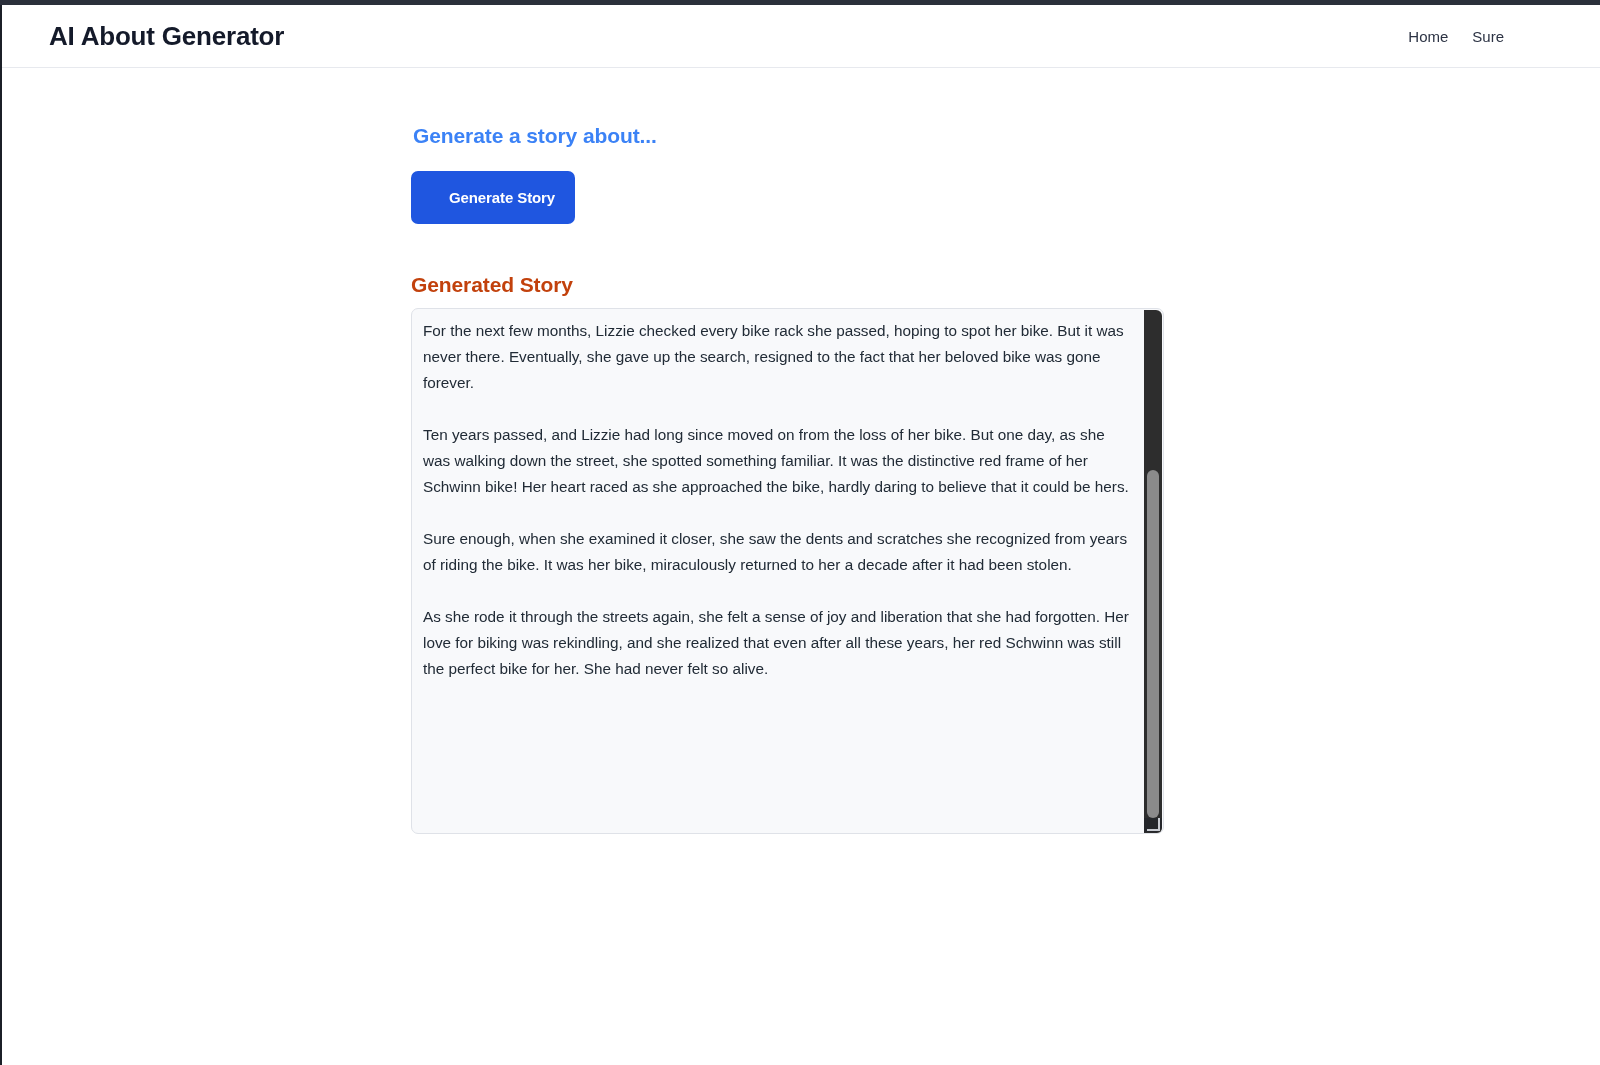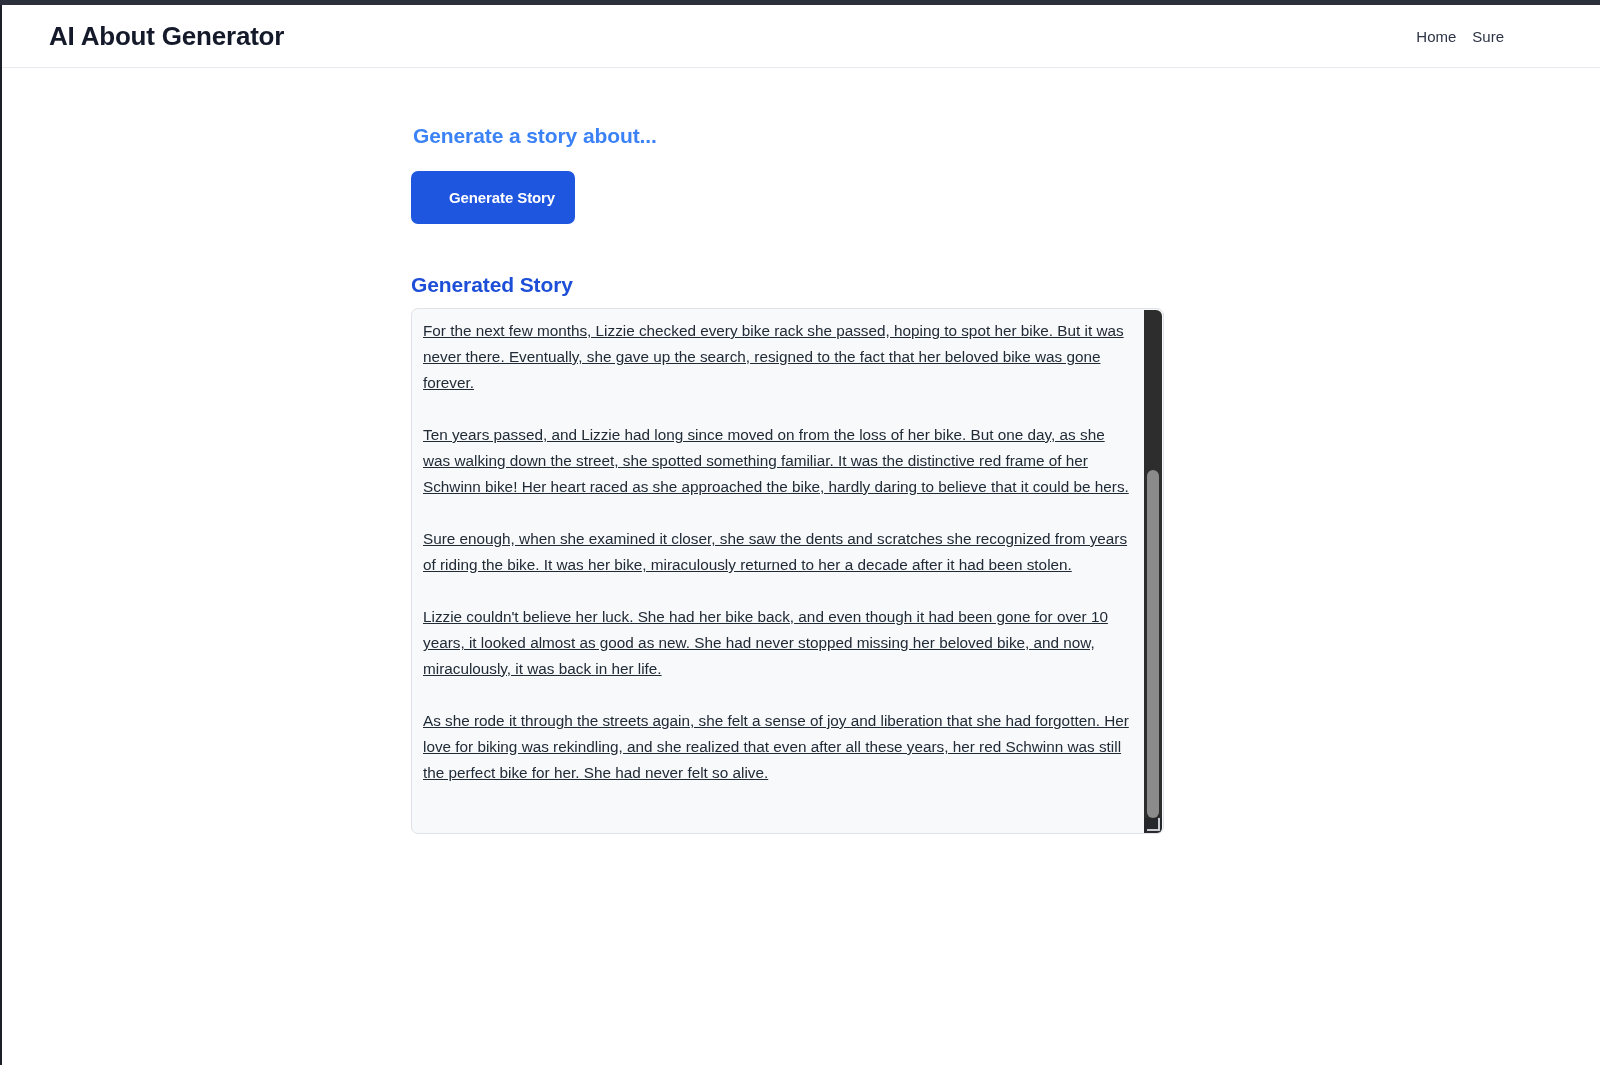--- a/index.html
+++ b/index.html
@@ -54,21 +54,21 @@
     font-weight: bold;
     color: #141a2a;
     letter-spacing: -0.2px;
     white-space: nowrap;
   }
   .main-nav {
     position: absolute;
     right: 96px;
     top: 23px;
     display: flex;
-    gap: 16px;
+    gap: 24px;
     align-items: center;
   }
   .nav-link {
     font-size: 15px;
     color: #2c3344;
     text-decoration: none;
     white-space: nowrap;
   }
 
   
@@ -115,21 +115,21 @@
     border: none;
     border-radius: 7px;
     cursor: pointer;
     letter-spacing: -0.1px;
     padding-left: 24px;
   }
 
   .story-heading {
     font-size: 21px;
     font-weight: bold;
-    color: #1d4ed8;
+    color: #c2410c;
     margin: 49px 0 11px 0;
     letter-spacing: -0.1px;
   }
 
   
   .story-wrap {
     position: relative;
     width: 753px;
     height: 526px;
   }
@@ -143,21 +143,20 @@
   }
   .story-text {
     position: absolute;
     left: 11px;
     top: 9px;
     width: 718px;
     padding-right: 12px;
     font-size: 15.3px;
     line-height: 26px;
     color: #212b36;
-    text-decoration: underline;
   }
   .story-text p {
     margin: 0 0 26px 0;
   }
   .story-text p:last-child { margin-bottom: 0; }
 
   
   .scrollbar-track {
     position: absolute;
     top: 1px;
@@ -223,21 +222,20 @@
     <button class="generate-button">Generate Story</button>
 
     <h2 class="story-heading">Generated Story</h2>
 
     <div class="story-wrap">
       <div class="story-box">
         <div class="story-text">
           <p>For the next few months, Lizzie checked every bike rack she passed, hoping to spot her bike. But it was never there. Eventually, she gave up the search, resigned to the fact that her beloved bike was gone forever.</p>
           <p>Ten years passed, and Lizzie had long since moved on from the loss of her bike. But one day, as she was walking down the street, she spotted something familiar. It was the distinctive red frame of her Schwinn bike! Her heart raced as she approached the bike, hardly daring to believe that it could be hers.</p>
           <p>Sure enough, when she examined it closer, she saw the dents and scratches she recognized from years of riding the bike. It was her bike, miraculously returned to her a decade after it had been stolen.</p>
-          <p>Lizzie couldn't believe her luck. She had her bike back, and even though it had been gone for over 10 years, it looked almost as good as new. She had never stopped missing her beloved bike, and now, miraculously, it was back in her life.</p>
           <p>As she rode it through the streets again, she felt a sense of joy and liberation that she had forgotten. Her love for biking was rekindling, and she realized that even after all these years, her red Schwinn was still the perfect bike for her. She had never felt so alive.</p>
         </div>
         <div class="scrollbar-track">
           <div class="scrollbar-thumb"></div>
         </div>
         <div class="resize-handle"></div>
       </div>
     </div>
 
   </main>

